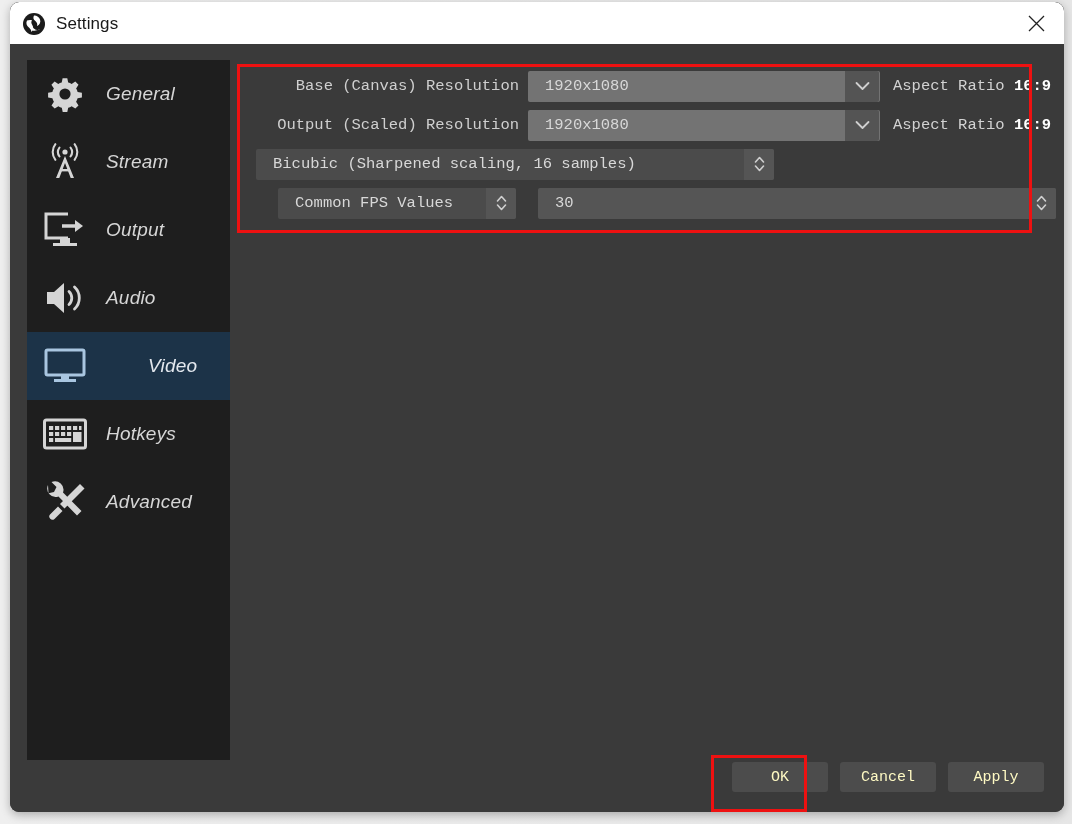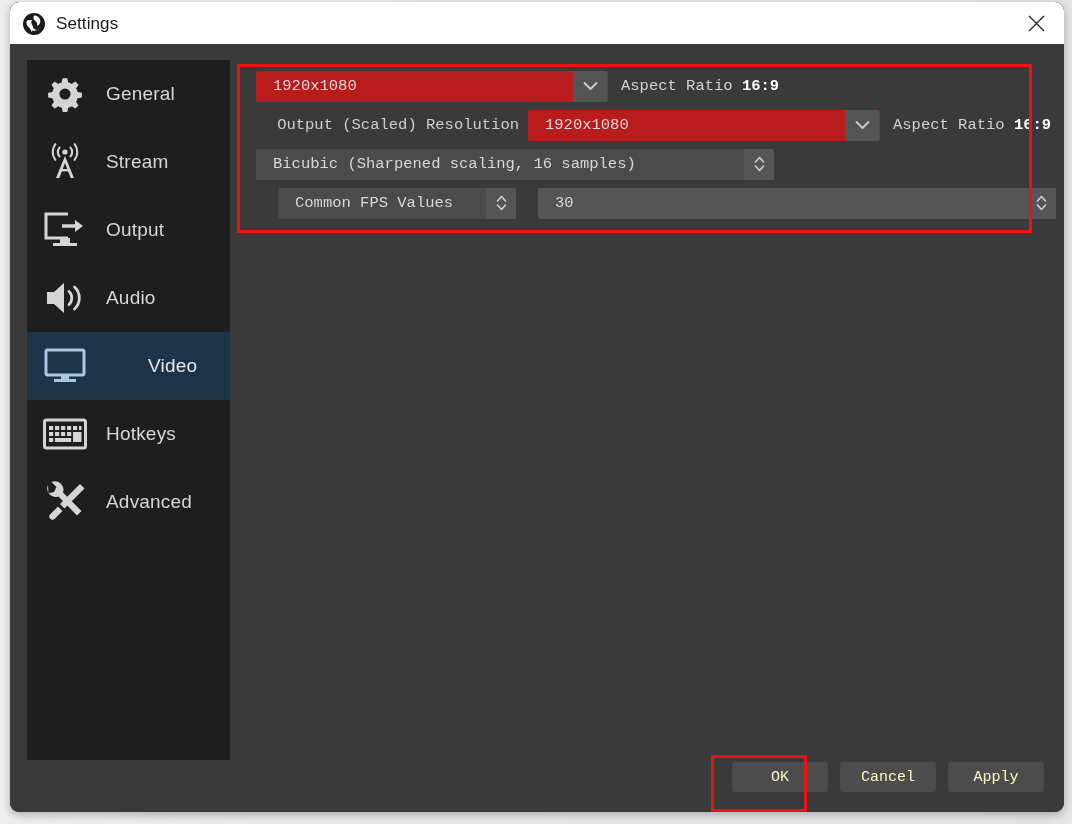--- a/index.html
+++ b/index.html
@@ -107,20 +107,21 @@
     flex: none;
     display: flex;
     align-items: center;
     justify-content: center;
   }
   .nav-label {
     margin-left: 14px;
     font-size: 19px;
     color: #d6d6d6;
     letter-spacing: .2px;
+    font-style: italic;
   }
   .nav-item.selected .nav-label { color: #e3e8ee; }
 
   
   .form-panel {
     position: absolute;
     left: 237px;
     top: 14px;
     width: 805px;
     height: 182px;
@@ -141,21 +142,21 @@
     font-family: "Liberation Mono", "DejaVu Sans Mono", monospace;
     font-size: 15.5px;
     color: #cfcfcf;
     text-align: right;
     white-space: nowrap;
   }
   .lbl-w { width: 272px; }
 
   .combo {
     height: 31px;
-    background: #b91c1c;
+    background: #737373;
     display: flex;
     align-items: center;
     border-radius: 2px;
     margin-left: 9px;
     cursor: pointer;
   }
   .combo-text {
     font-family: "Liberation Mono", "DejaVu Sans Mono", monospace;
     font-size: 15.5px;
     color: #d8d8d8;
@@ -362,20 +363,21 @@
               </g>
             </svg>
           </span>
           <span class="nav-label">Advanced</span>
         </div>
       </div>
 
       <div class="form-panel">
 
         <div class="form-row row1">
+          <span class="field-label lbl-w">Base (Canvas) Resolution</span>
           <div class="combo combo-res">
             <span class="combo-text">1920x1080</span>
             <span class="dd-sep">
               <svg width="15" height="10" viewBox="0 0 15 10">
                 <path d="M1.5 2 L7.5 8 L13.5 2" stroke="#cfcfcf" stroke-width="1.8" fill="none" stroke-linecap="round" stroke-linejoin="round"></path>
               </svg>
             </span>
           </div>
           <span class="aspect"><span>Aspect Ratio</span>&nbsp;<b>16:9</b></span>
         </div>

